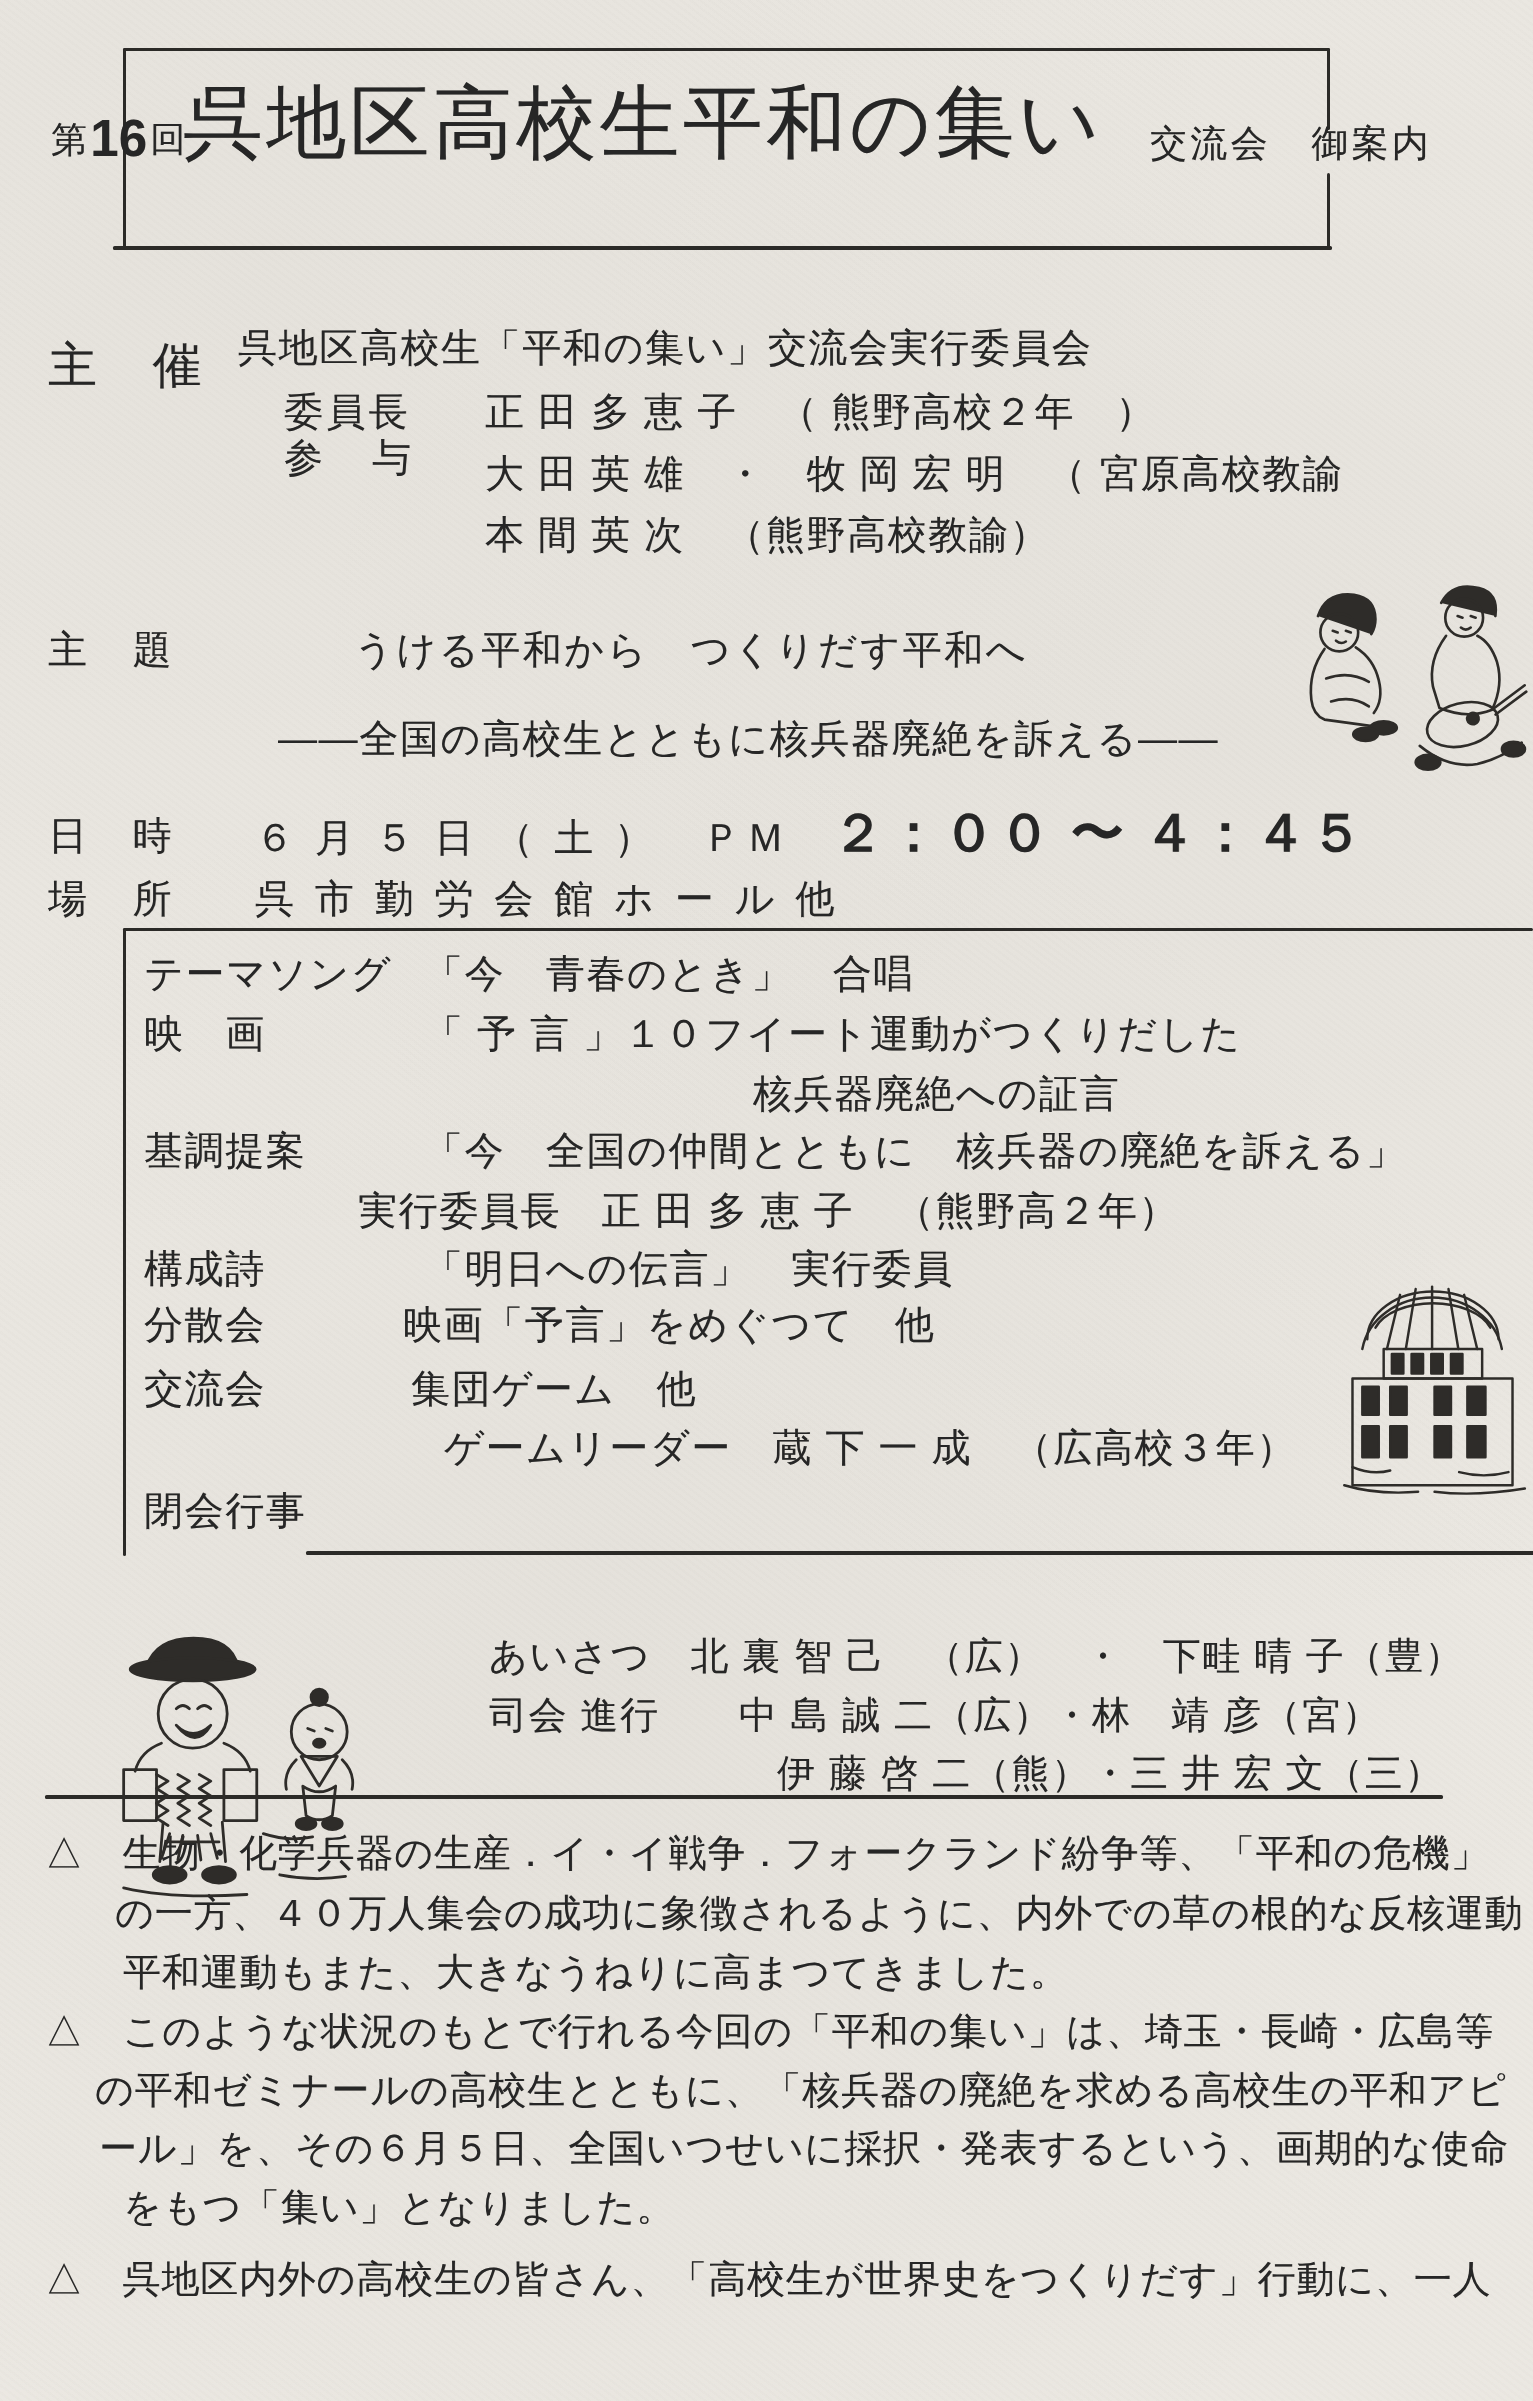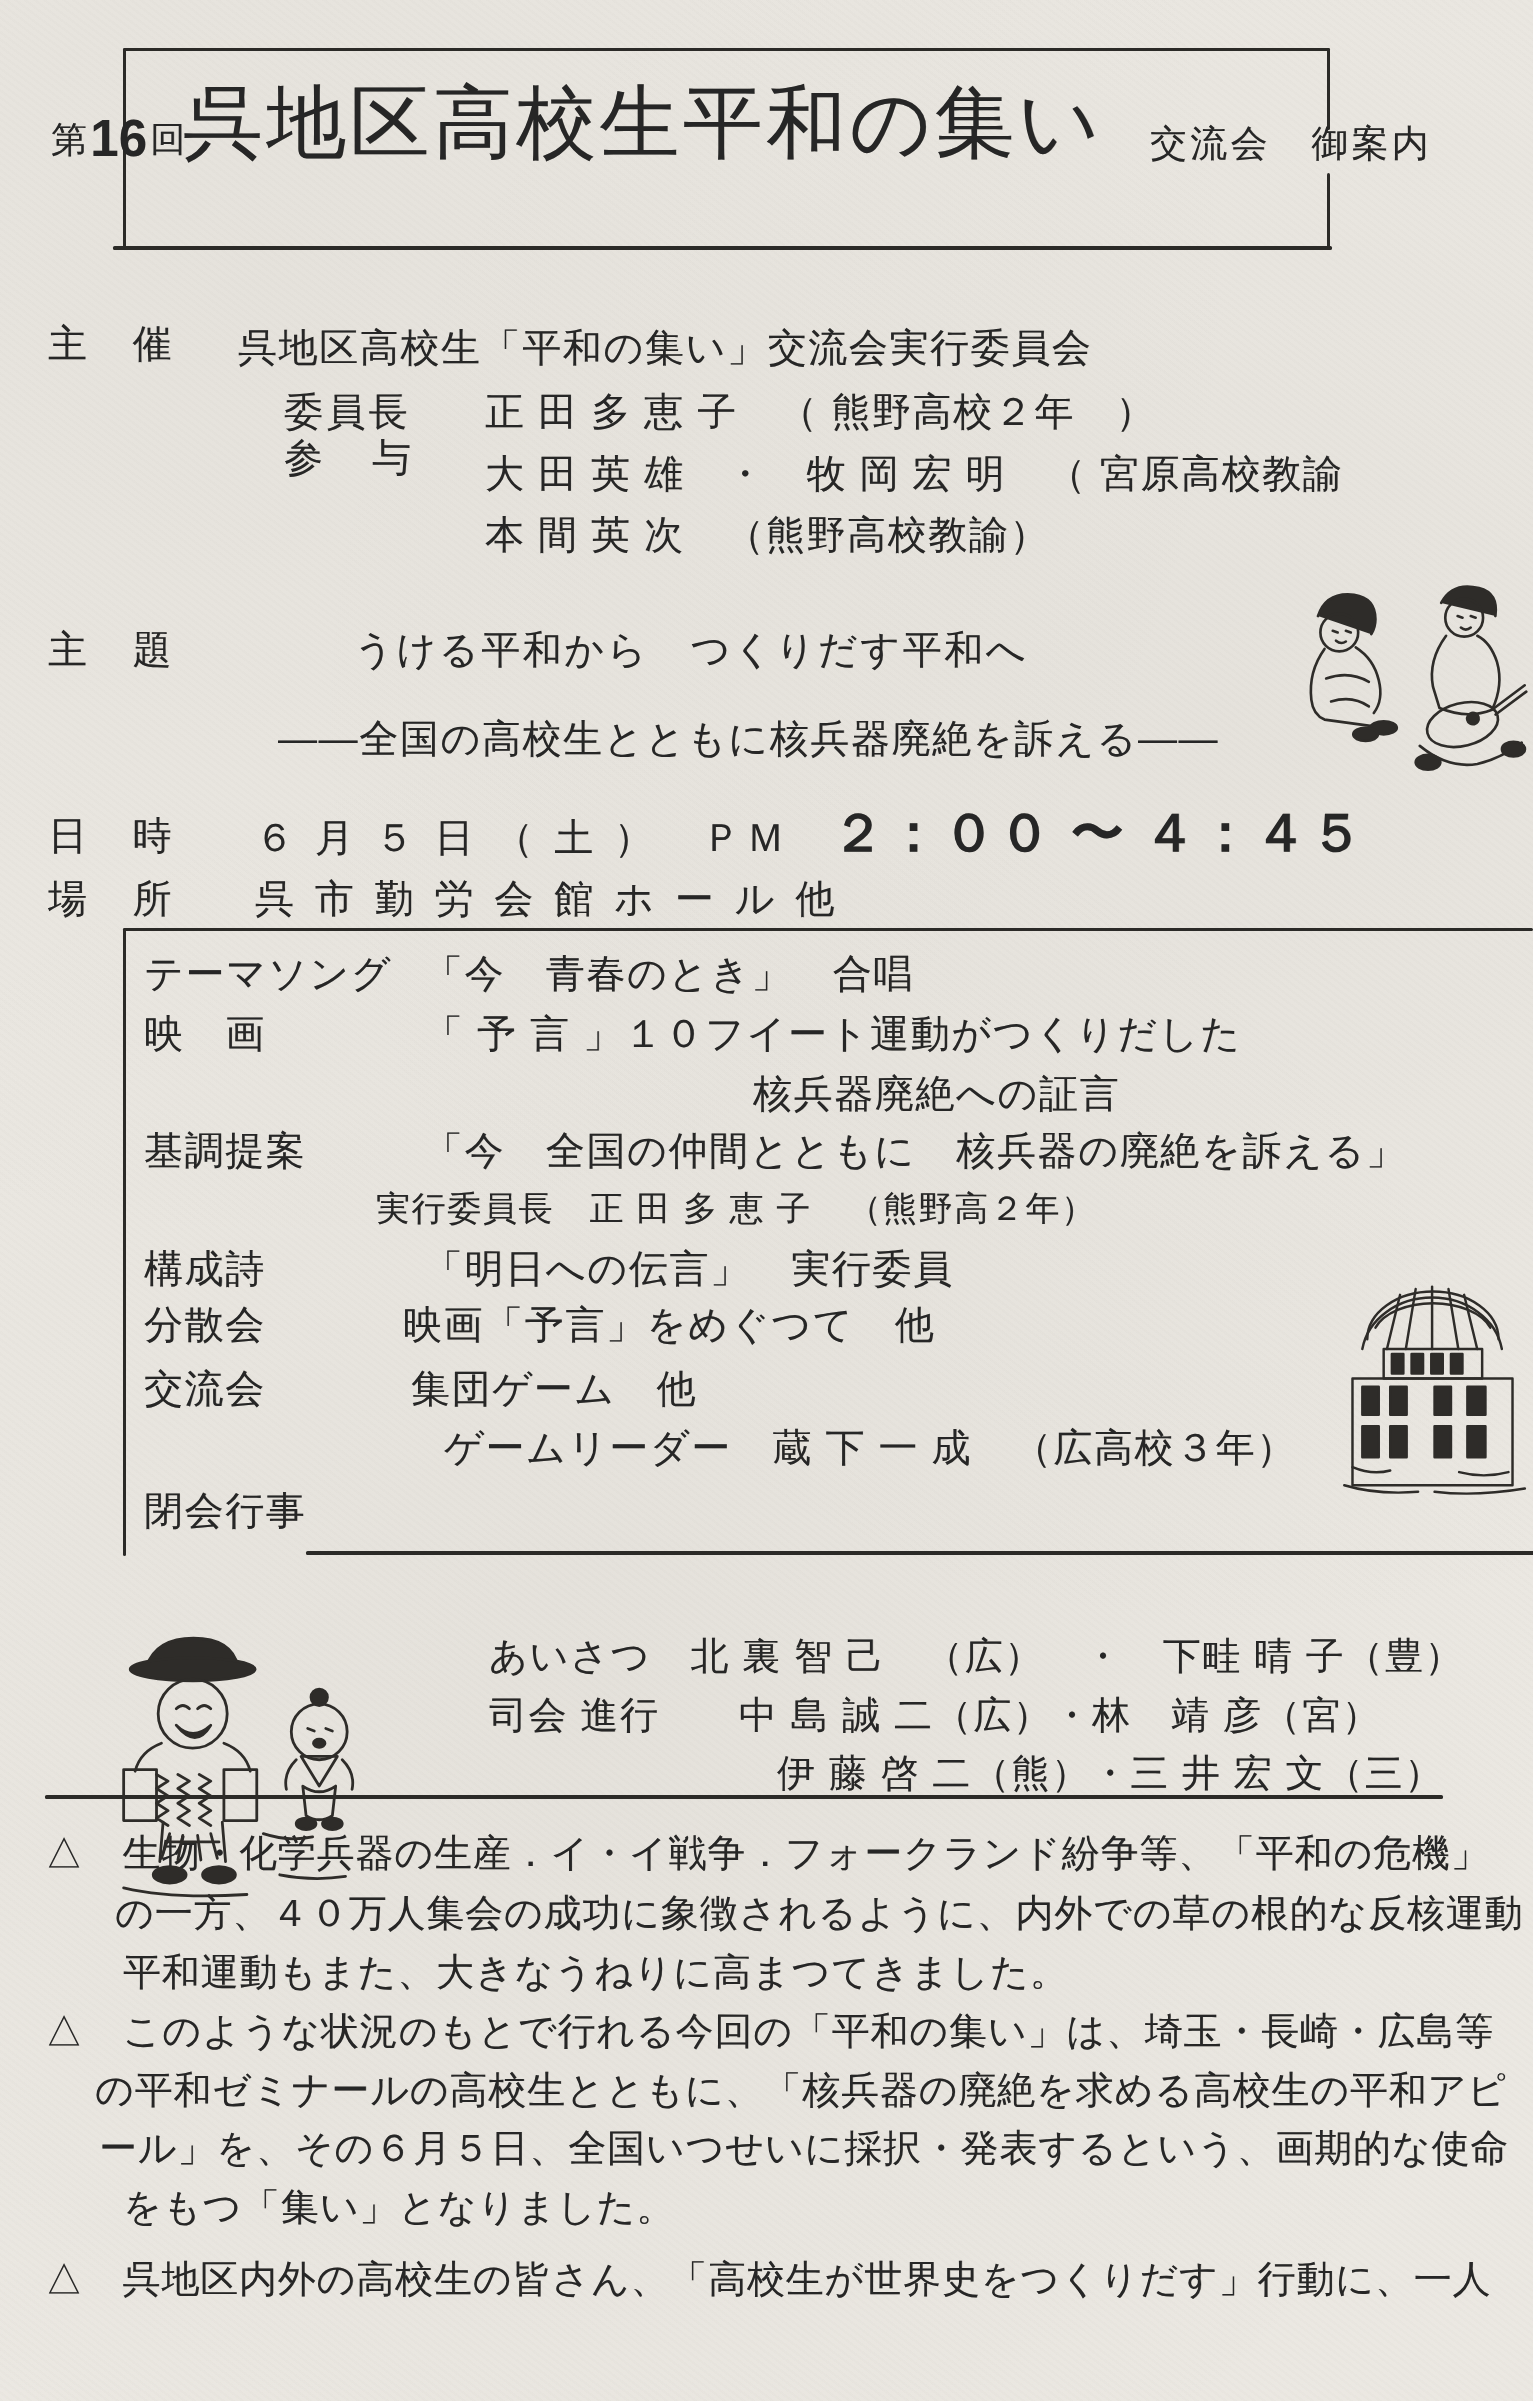--- a/index.html
+++ b/index.html
@@ -42,21 +42,21 @@
   <div class="ln" style="left:1327px;top:173px;width:3.3px;height:77px;"></div>
 
   <div class="t edition" style="left:51px;top:110px;">
     <span style="font-size:36px;">第</span>
     <span class="bold" style="font-size:51px;">16</span>
     <span style="font-size:35px;">回</span>
   </div>
   <div class="t" style="left:183px;top:77px;font-size:80px;letter-spacing:3.3px;">呉地区高校生平和の集い</div>
   <div class="t" style="left:1150px;top:123px;font-size:37px;letter-spacing:3.3px;">交流会　御案内</div>
 
-  <div class="t" style="left:48px;top:322px;font-size:39px;letter-spacing:3.3px;">主　催</div>
+  <div class="t" style="left:48px;top:337px;font-size:49px;letter-spacing:3.3px;">主　催</div>
   <div class="t" style="left:238px;top:326px;font-size:39px;letter-spacing:1.6px;">呉地区高校生「平和の集い」交流会実行委員会</div>
   <div class="t" style="left:284px;top:390px;font-size:39px;letter-spacing:3.3px;">委員長</div>
   <div class="t" style="left:485px;top:390px;font-size:39px;letter-spacing:1.6px;">正 田 多 恵 子　（ 熊野高校２年　）</div>
   <div class="t" style="left:284px;top:436px;font-size:39px;letter-spacing:5px;text-align:right;">参　与</div>
   <div class="t" style="left:485px;top:452px;font-size:39px;letter-spacing:1.6px;">大 田 英 雄　・　牧 岡 宏 明　（ 宮原高校教諭</div>
   <div class="t" style="left:485px;top:513px;font-size:39px;letter-spacing:1.6px;">本 間 英 次　（熊野高校教諭）</div>
 
   <div class="t" style="left:48px;top:628px;font-size:39px;letter-spacing:3.3px;">主　題</div>
   <div class="t" style="left:354px;top:628px;font-size:39px;letter-spacing:2.5px;">うける平和から　つくりだす平和へ</div>
   <div class="t" style="left:278px;top:717px;font-size:39px;letter-spacing:1.6px;">――全国の高校生とともに核兵器廃絶を訴える――</div>
@@ -78,21 +78,21 @@
   <div class="t" style="left:424px;top:952px;font-size:39px;letter-spacing:1.6px;">「今　青春のとき」　合唱</div>
 
   <div class="t" style="left:144px;top:1012px;font-size:39px;letter-spacing:1.6px;">映　画</div>
   <div class="t" style="left:424px;top:1012px;font-size:39px;letter-spacing:1.6px;">「 予 言 」１０フイート運動がつくりだした</div>
 
   <div class="t" style="left:753px;top:1072px;font-size:39px;letter-spacing:1.6px;">核兵器廃絶への証言</div>
 
   <div class="t" style="left:144px;top:1129px;font-size:39px;letter-spacing:1.6px;">基調提案</div>
   <div class="t" style="left:424px;top:1129px;font-size:39px;letter-spacing:1.6px;">「今　全国の仲間とともに　核兵器の廃絶を訴える」</div>
 
-  <div class="t" style="left:376px;top:1189px;font-size:34px;letter-spacing:1.6px;">実行委員長　正 田 多 恵 子　（熊野高２年）</div>
+  <div class="t" style="left:358px;top:1189px;font-size:39px;letter-spacing:1.6px;">実行委員長　正 田 多 恵 子　（熊野高２年）</div>
 
   <div class="t" style="left:144px;top:1247px;font-size:39px;letter-spacing:1.6px;">構成詩</div>
   <div class="t" style="left:424px;top:1247px;font-size:39px;letter-spacing:1.6px;">「明日への伝言」　実行委員</div>
 
   <div class="t" style="left:144px;top:1303px;font-size:39px;letter-spacing:1.6px;">分散会</div>
   <div class="t" style="left:403px;top:1303px;font-size:39px;letter-spacing:1.6px;">映画「予言」をめぐつて　他</div>
 
   <div class="t" style="left:144px;top:1367px;font-size:39px;letter-spacing:1.6px;">交流会</div>
   <div class="t" style="left:411px;top:1367px;font-size:39px;letter-spacing:1.6px;">集団ゲーム　他</div>
 

